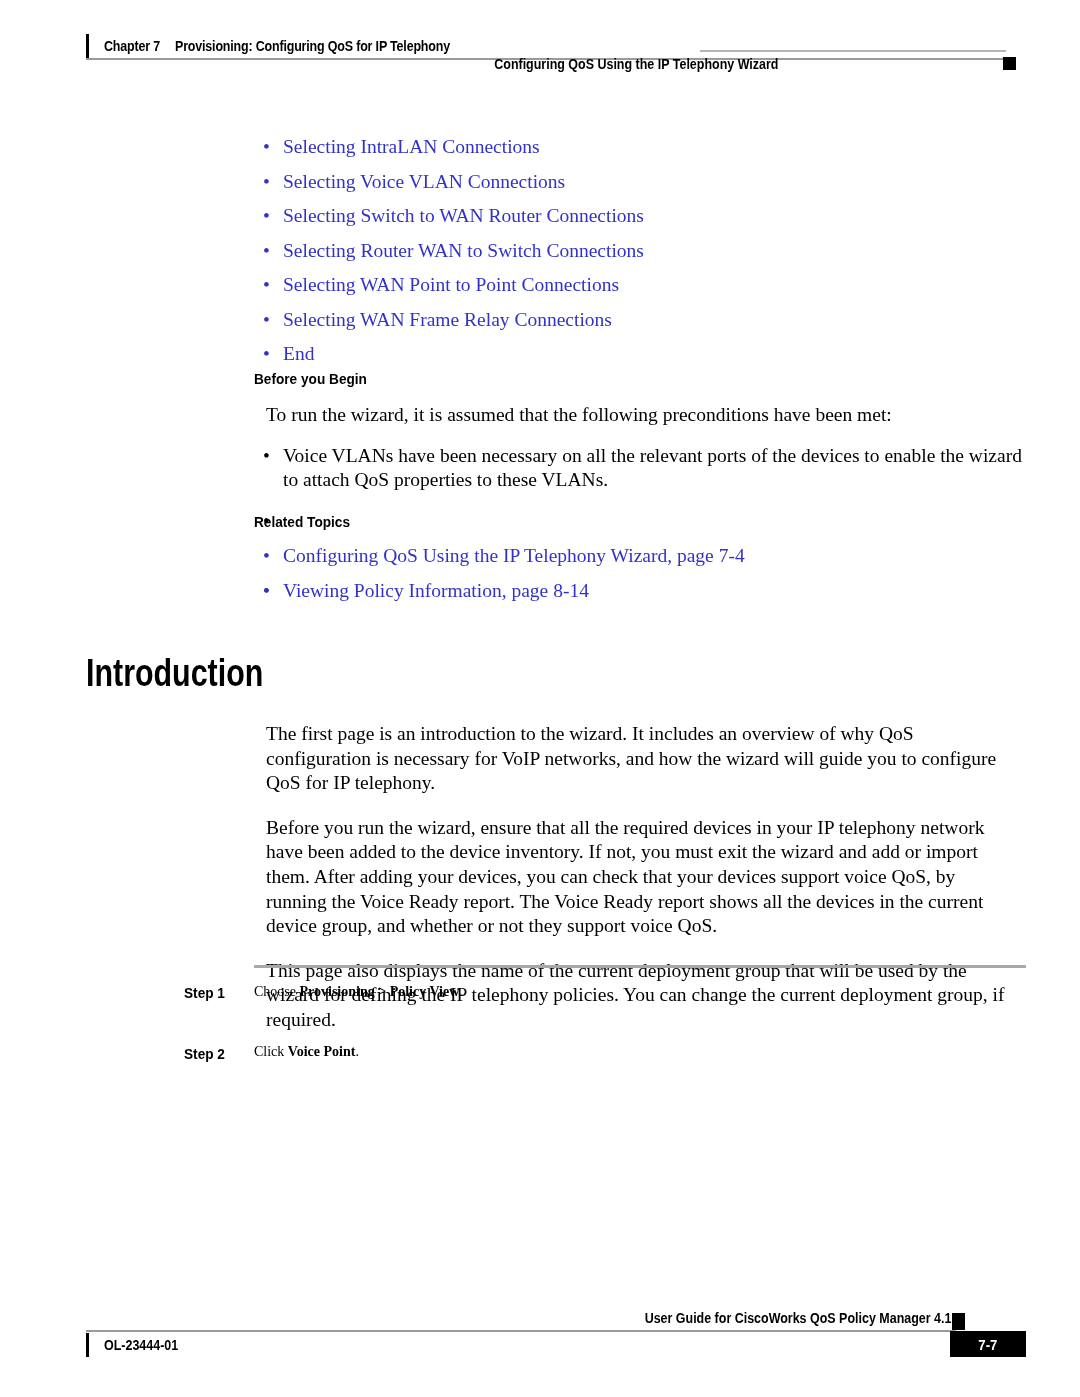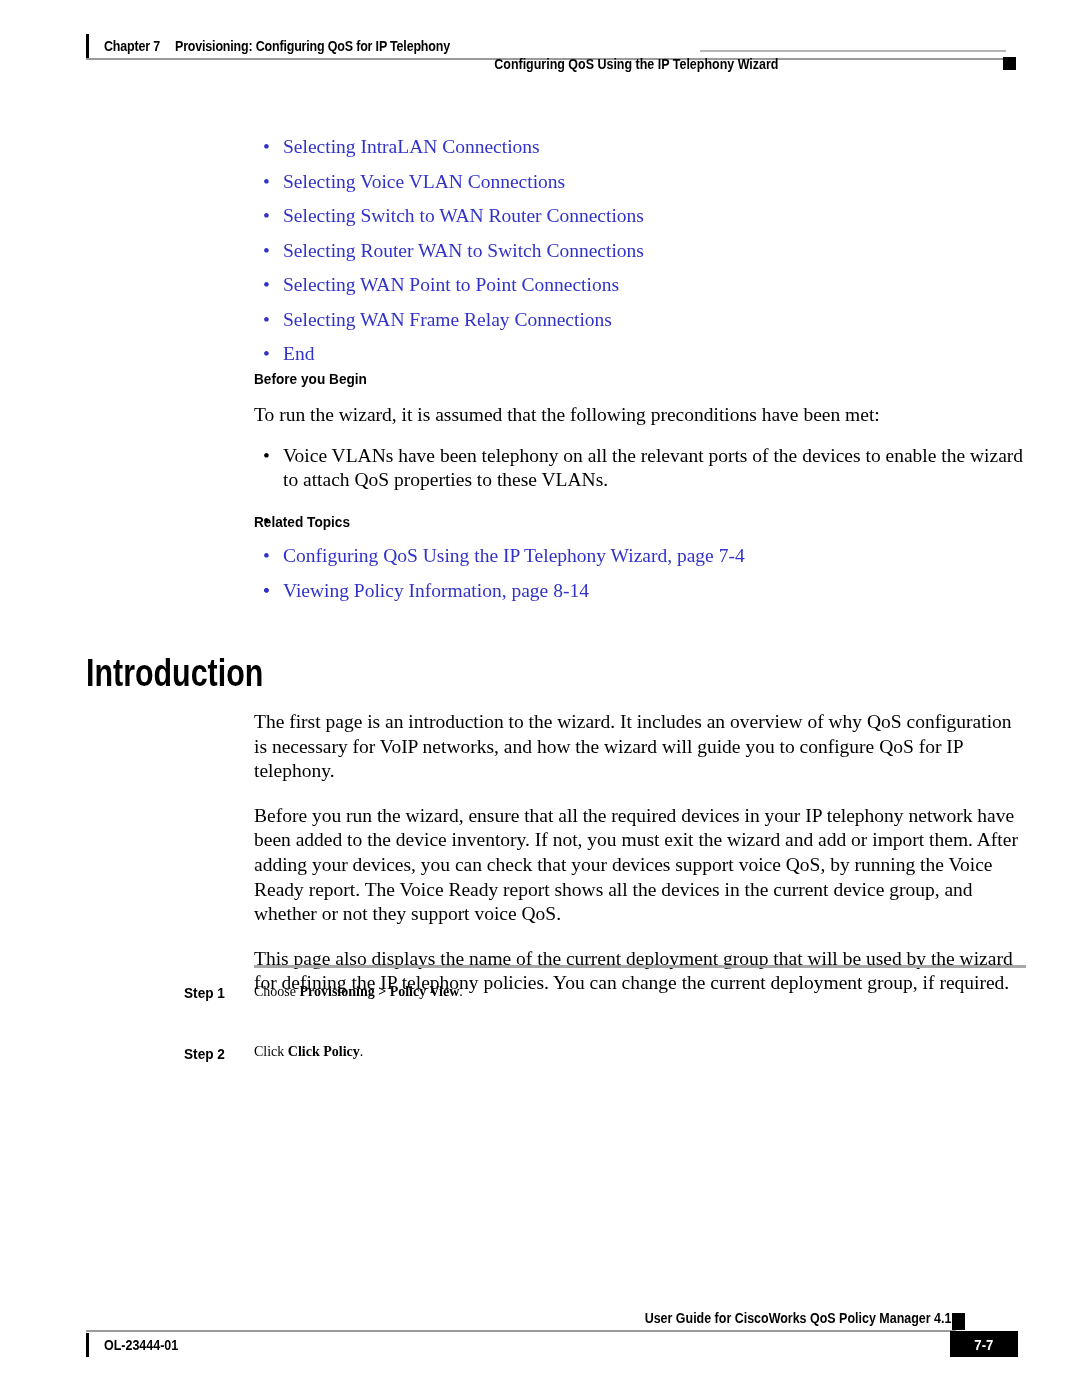--- a/index.html
+++ b/index.html
@@ -117,21 +117,21 @@
     font-family: "Liberation Sans Narrow", "Liberation Sans", sans-serif;
     font-weight: bold;
     font-size: 15.5px;
     color: #000000;
     transform: scaleX(0.88);
     transform-origin: left top;
     white-space: nowrap;
   }
 
   p.body-para {
-    margin: 0;
+    margin: 12px;
     font-size: 19.5px;
     line-height: 24.6px;
     color: #000000;
     text-align: left;
   }
 
   ul.plain-list {
     list-style: none;
     margin: 0;
     padding: 0;
@@ -237,21 +237,21 @@
     left: 952px;
     top: 1313px;
     width: 13px;
     height: 17px;
     background: #000000;
   }
   .ftr-pagebox {
     position: absolute;
     left: 950px;
     top: 1331px;
-    width: 68px;
+    width: 76px;
     height: 26px;
     background: #000000;
     color: #ffffff;
     font-family: "Liberation Sans Narrow", "Liberation Sans", sans-serif;
     font-weight: bold;
     font-size: 15px;
     display: flex;
     align-items: center;
     justify-content: center;
   }
@@ -304,21 +304,21 @@
       </li>
     </ul>
   </div>
 
   <div class="content" style="top:370px;">
     <div class="subhead">Before you Begin</div>
     <p class="body-para" style="margin-top:15px;">To run the wizard, it is assumed that the following preconditions have been met:</p>
     <ul class="plain-list" style="margin-top:16px;">
       <li>
         <span class="bullet">•</span>
-        <span>Voice VLANs have been telephony on all the relevant ports of the devices to enable the wizard to attach QoS properties to these VLANs.</span>
+        <span>Voice VLANs have been necessary on all the relevant ports of the devices to enable the wizard to attach QoS properties to these VLANs.</span>
       </li>
       <li style="margin-top:16px;">
         <span class="bullet">•</span>
       </li>
     </ul>
   </div>
 
   <div class="content" style="top:513px;">
     <div class="subhead">Related Topics</div>
     <ul class="xref-list" style="margin-top:14px;">
@@ -346,21 +346,21 @@
 
   <div class="step-rule" style="top:965px;"></div>
 
   <div class="step-label" style="top:984px;">Step 1</div>
   <div class="step-text" style="top:980px;">
     <span>Choose </span><b>Provisioning &gt; Policy View</b><span>.</span>
   </div>
 
   <div class="step-label" style="top:1045px;">Step 2</div>
   <div class="step-text" style="top:1040px;">
-    <span>Click </span><b>Click Policy</b><span>.</span>
+    <span>Click </span><b>Voice Point</b><span>.</span>
   </div>
 
   <div>
     <div class="ftr-guide-title">User Guide for CiscoWorks QoS Policy Manager 4.1.6</div>
     <div class="ftr-square"></div>
     <div class="ftr-rule"></div>
     <div class="ftr-left-tick"></div>
     <div class="ftr-doc-id">OL-23444-01</div>
     <div class="ftr-pagebox">
       <span>7-7</span>

